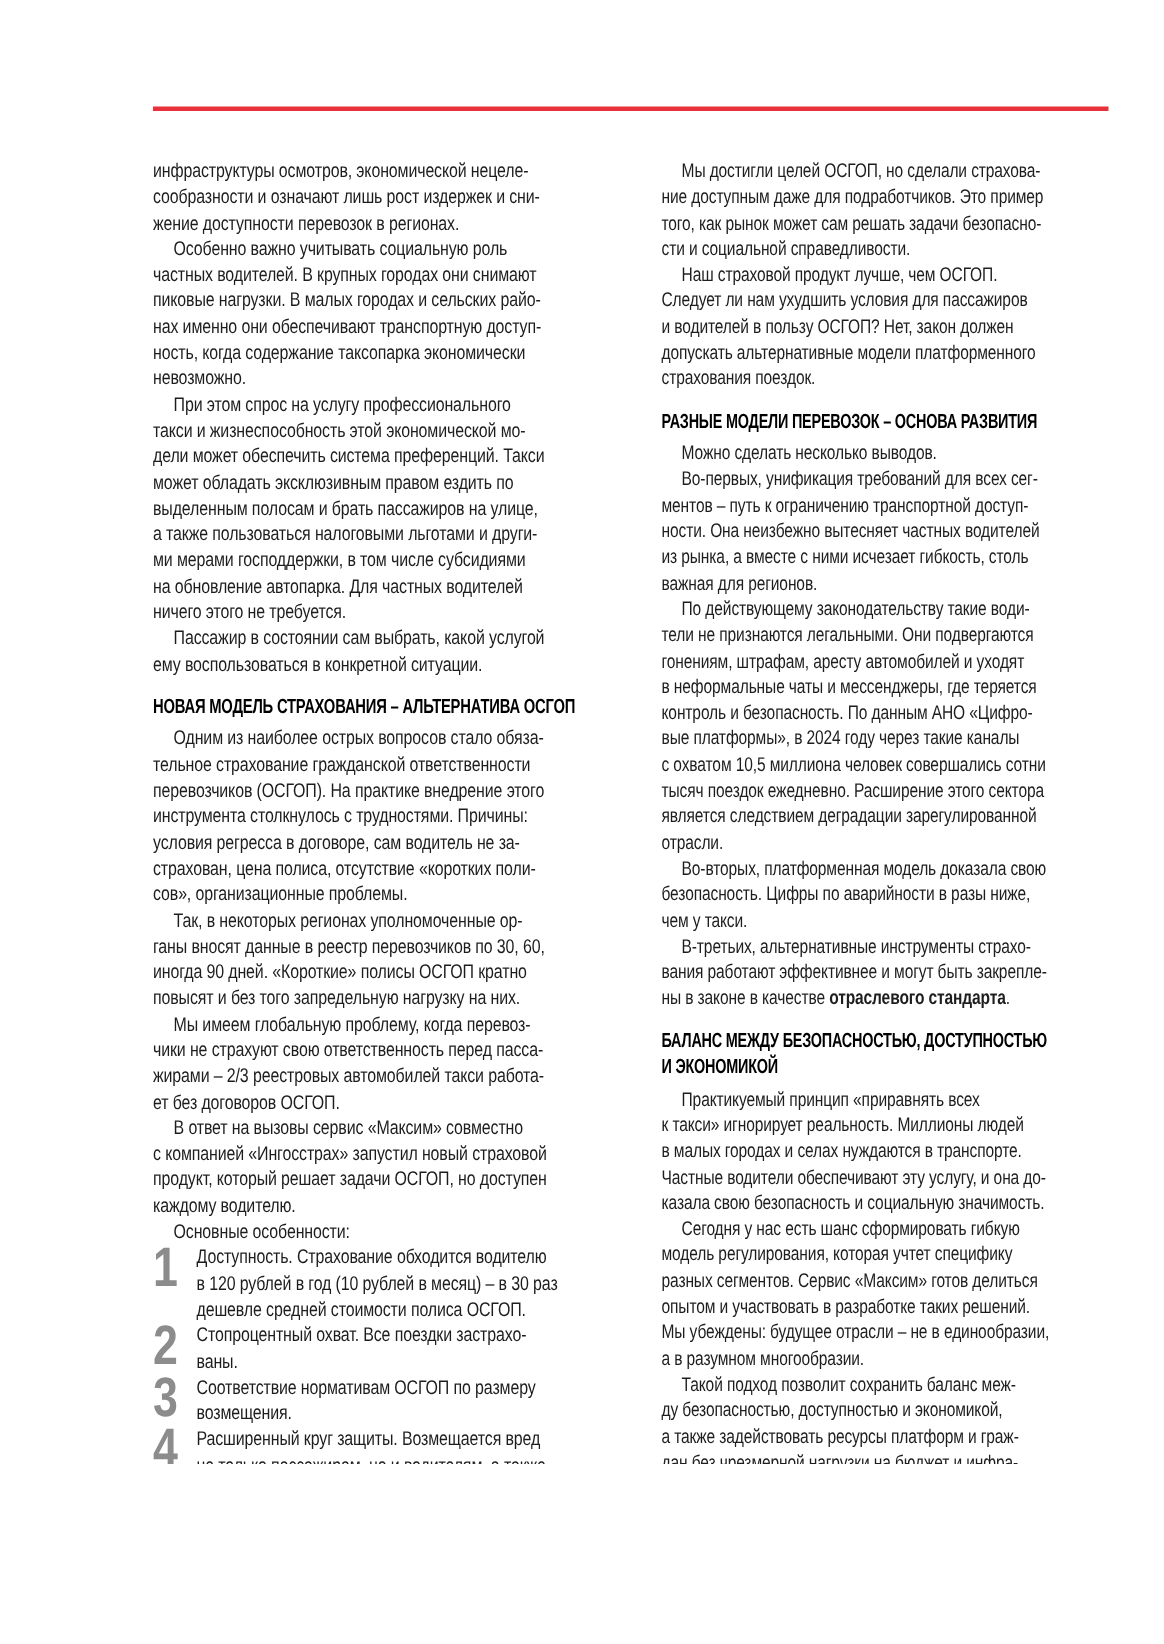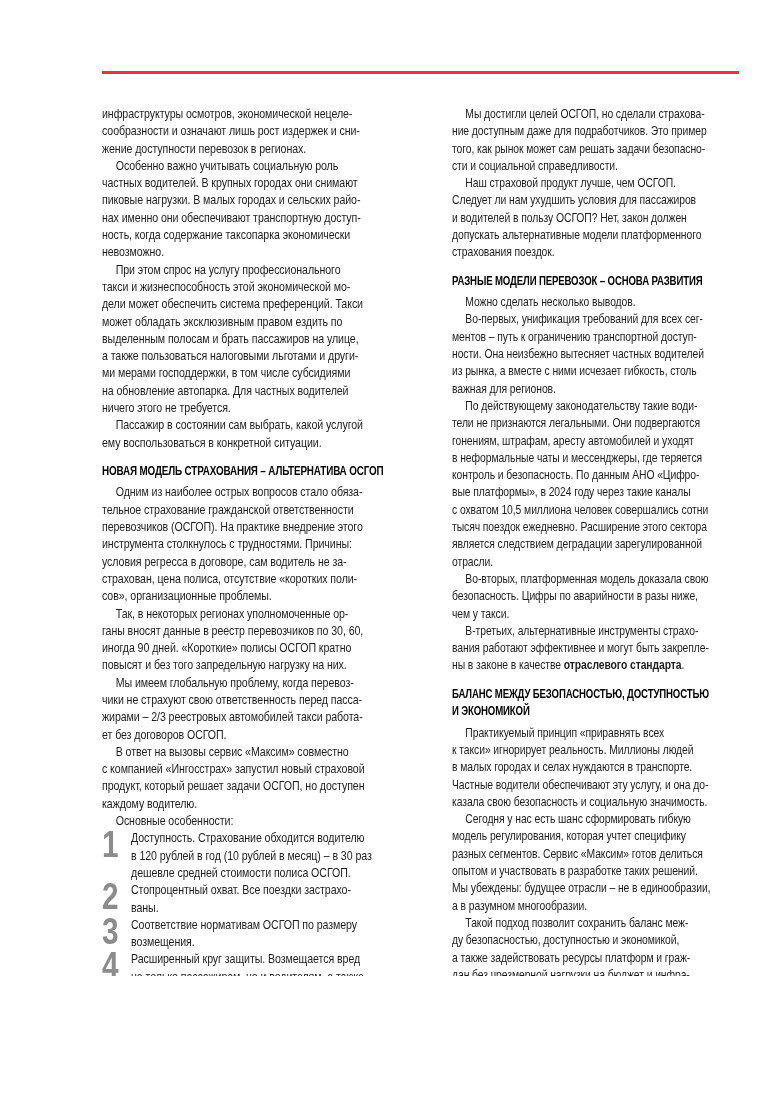--- a/index.html
+++ b/index.html
@@ -1,21 +1,21 @@
 <!DOCTYPE html>
 <html><head>
 <meta charset="utf-8">
 <style>
   html,body{margin:0;padding:0;background:#ffffff;}
   .page{position:relative;width:776px;height:976px;background:#ffffff;overflow:hidden;
         font-family:"Liberation Sans",sans-serif;color:#1d1d1d;margin-left:32px;}
   .top-rule{position:absolute;left:70px;top:71px;width:637px;height:3px;background:#e8313a;}
   .col{position:absolute;top:105px;}
   .col-left{left:70px;width:316px;}
-  .col-right{left:420px;width:308px;}
+  .col-right{left:409px;width:308px;}
   .col-inner{width:392px;transform-origin:0 0;}
   .col-left .col-inner{transform:scaleX(0.806);}
   .col-right .col-inner{transform:scaleX(0.786);}
   .para{margin:0;font-size:13.2px;line-height:17.3px;white-space:pre-line;letter-spacing:-0.1px;}
   .indent{text-indent:17px;}
   .heading{font-weight:bold;color:#000;font-size:13.6px;line-height:17.5px;margin:11px 0 4px 0;
            white-space:pre-line;letter-spacing:-0.2px;transform:scaleX(0.9);transform-origin:0 0;}
   .list{margin:0;}
   .list-item{display:flex;align-items:flex-start;}
   .item-number{flex:0 0 36px;width:36px;font-weight:bold;font-size:37px;line-height:30px;

